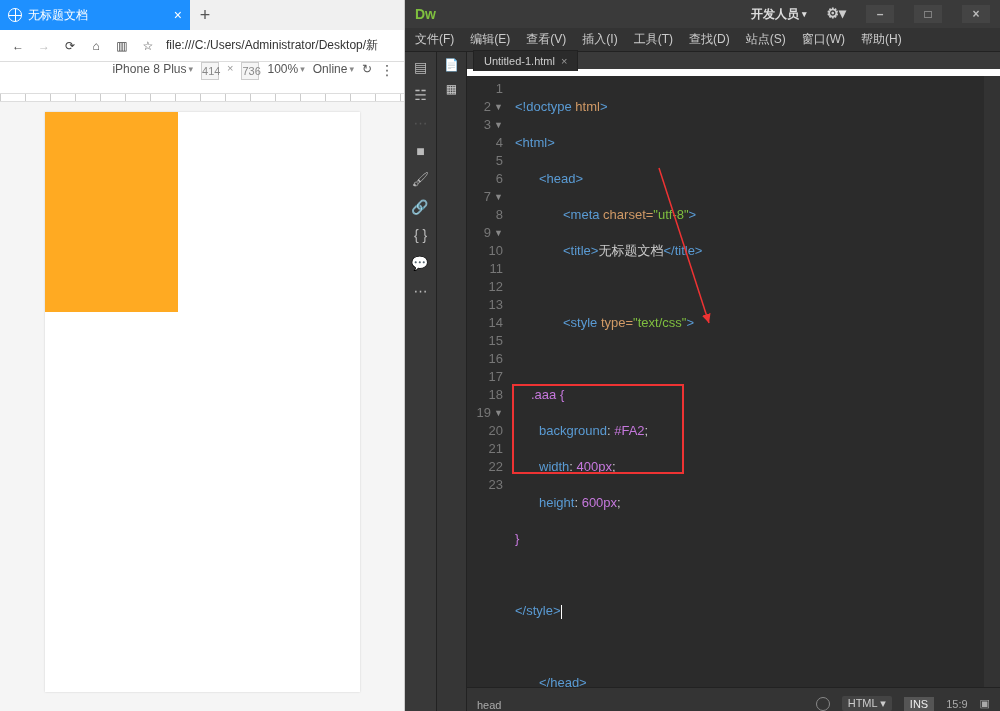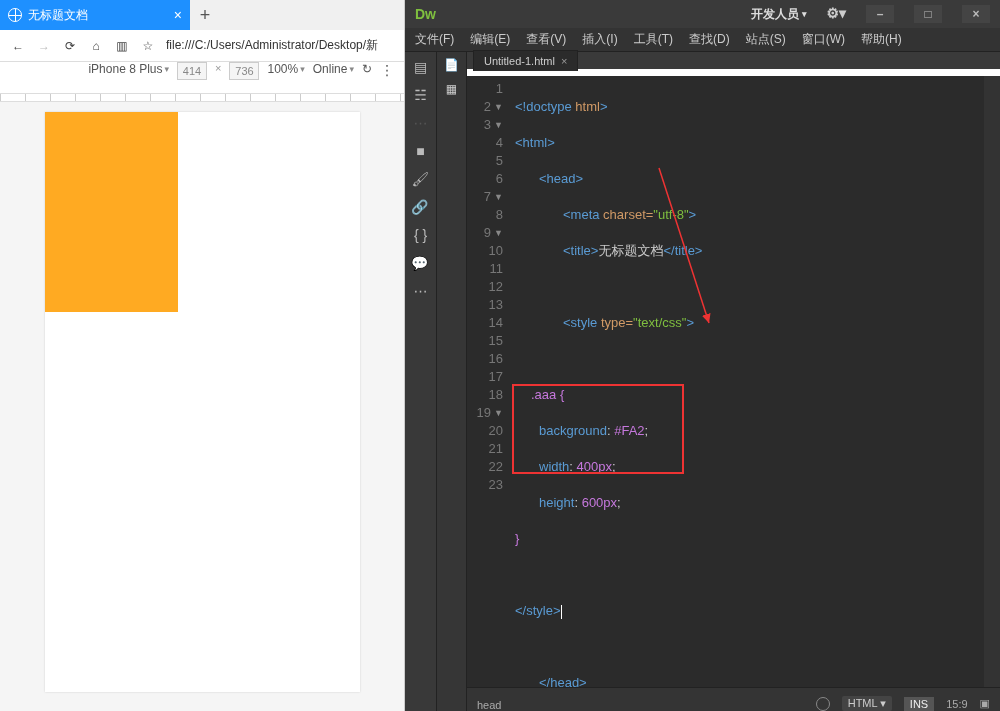--- a/index.html
+++ b/index.html
@@ -12,21 +12,21 @@
 .tab .globe { width: 14px; height: 14px; border: 1px solid #fff; border-radius: 50%; display: inline-block; position: relative; }
 .tab .globe::before { content:""; position:absolute; left:0; right:0; top:50%; border-top:1px solid #fff;}
 .tab .globe::after { content:""; position:absolute; top:0; bottom:0; left:50%; border-left:1px solid #fff;}
 .tab .close { margin-left:auto; font-size:14px;}
 .newtab { width:30px; display:flex; align-items:center; justify-content:center; color:#555; font-size:18px;}
 .addr-bar { height:32px; display:flex; align-items:center; gap:10px; padding:0 10px; border-bottom:1px solid #ddd; font-size:12px; color:#444;}
 .addr-bar .ico { width:16px; height:16px; display:inline-flex; align-items:center; justify-content:center;}
 .addr-bar .url { flex:1; white-space:nowrap; overflow:hidden; color:#333;}
 .dev-bar { height:32px; display:flex; align-items:flex-start; gap:8px; padding:0 12px; font-size:12px; color:#555; border-bottom:1px solid #ddd;}
 .dev-bar .spacer{flex:1;}
-.dev-bar .dim-input { width:30px; height:18px; background:#f5f5f5; border:1px solid #ccc; font-size:11px; text-align:center; line-height:16px; color:#888;}
+.dev-bar .dim-input { width:18px; height:18px; background:#f5f5f5; border:1px solid #ccc; font-size:11px; text-align:center; line-height:16px; color:#888;}
 .dev-bar .x{font-size:11px; color:#999;}
 .dev-bar .dd{display:flex; align-items:center; gap:2px;}
 .dev-bar .dd::after{content:"▾"; font-size:9px; color:#888;}
 .dev-bar .vdots{font-size:14px; letter-spacing:-2px;}
 .ruler{height:8px; background:repeating-linear-gradient(90deg,#ccc 0,#ccc 1px,#fff 1px,#fff 25px); border-bottom:1px solid #ddd;}
 .viewport-wrap{flex:1; background:#f5f5f5; display:flex; justify-content:center; padding:10px 22px;}
 .viewport{width:315px; height:580px; background:#fff; box-shadow:0 0 2px rgba(0,0,0,.15); position:relative;}
 .orange-box{background:#FFAA22; width: 133px; height: 200px; margin-left:0;}
 
 

